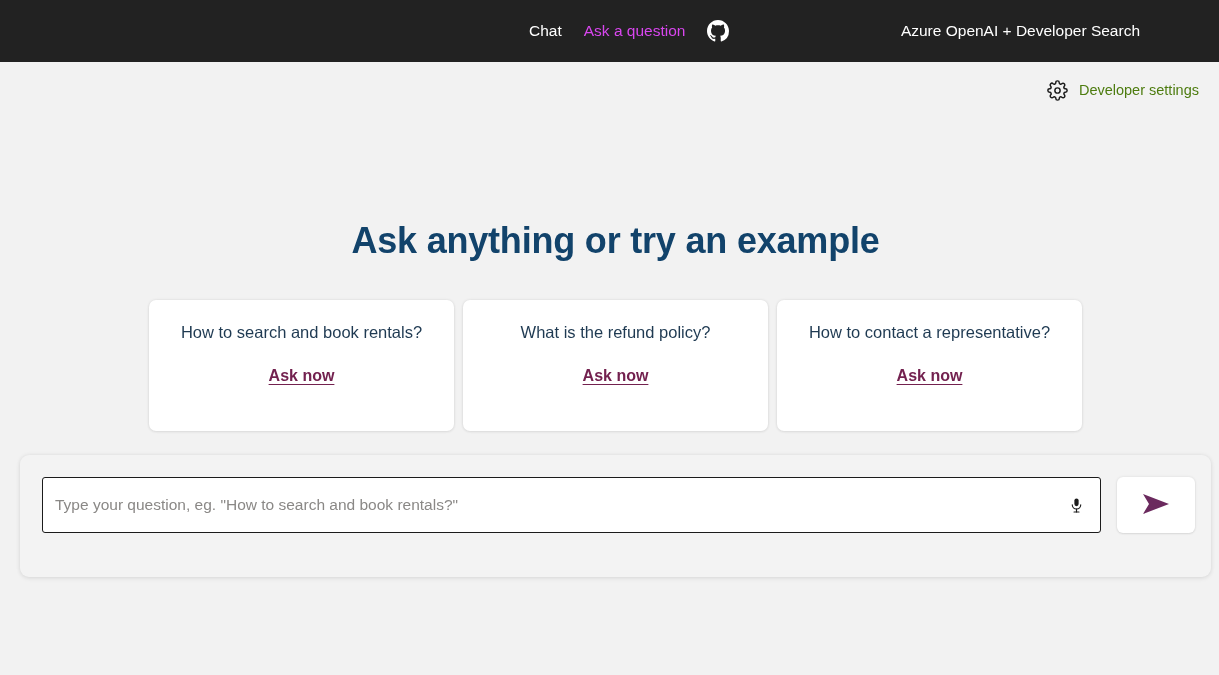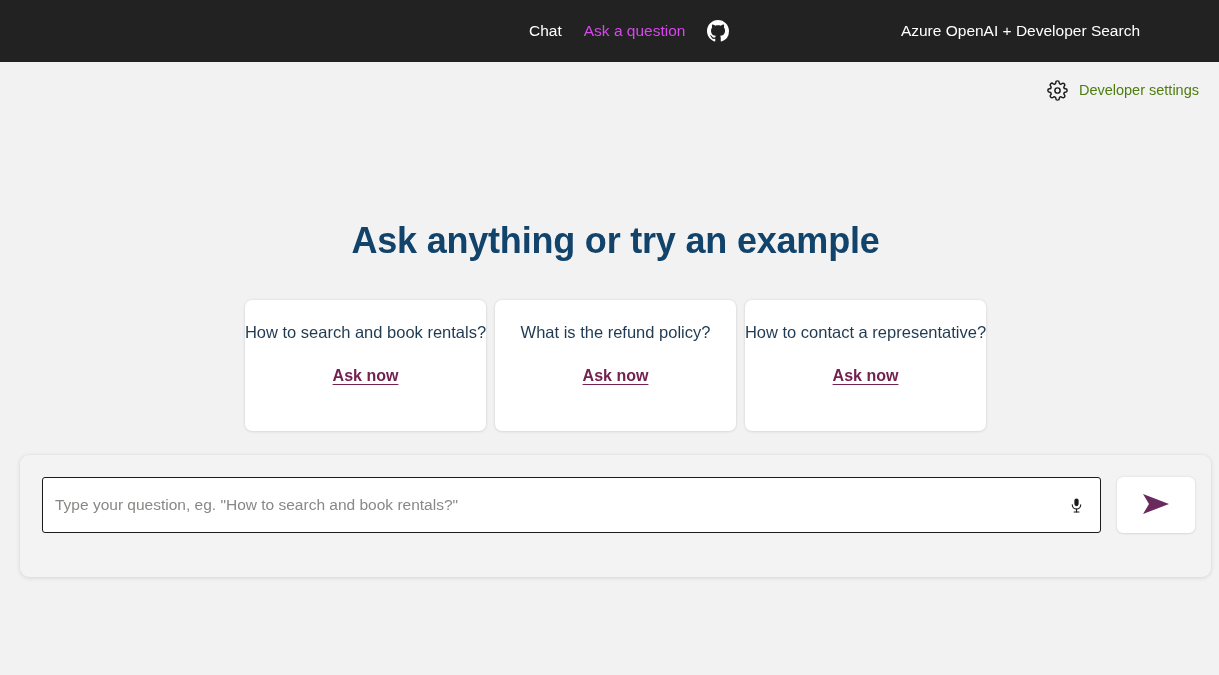--- a/index.html
+++ b/index.html
@@ -128,21 +128,21 @@
     margin-bottom: 38px;
   }
 
   .examples {
     display: flex;
     gap: 9px;
     justify-content: center;
   }
 
   .example-card {
-    width: 241px;
+    width: 305px;
     height: 131px;
     background: #ffffff;
     border-radius: 7px;
     box-shadow: 0 0 3px rgba(0,0,0,0.10), 0 1px 3px rgba(0,0,0,0.06);
     padding: 22px 14px 0 14px;
     display: flex;
     flex-direction: column;
     align-items: center;
     cursor: pointer;
   }

